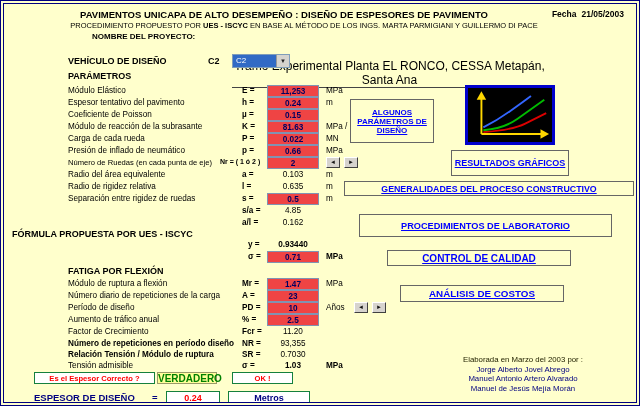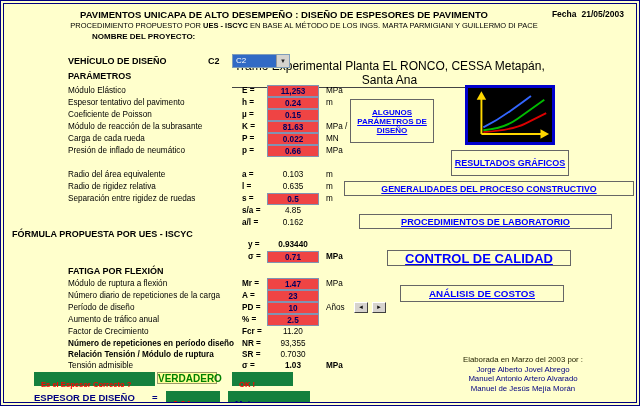--- a/index.html
+++ b/index.html
@@ -40,21 +40,21 @@
   .v-b { font-weight:bold; }
   .unit { position:absolute; left:322px; top:1px; font-size:8.2px; white-space:nowrap; }
   .lab-b { font-weight:bold; }
   .spin { position:absolute; top:0; width:14px; height:11px; background:#D6D3CE;
           border:1px solid; border-color:#fff #404040 #404040 #fff; font-size:6px;
           line-height:9px; text-align:center; color:#111; cursor:default; }
   .r-nr .lab { font-size:7.6px; }
   .r-nr .sym { left:216px; font-size:7px; }
 
   
-  .cyan-cell { background:#bef264; border:7px solid #15803d; }
+  .cyan-cell { background:#ffffff; border:1px solid #15803d; text-align:center; }
   .check-q { top:368px; left:30px; width:121px; height:12px; font-size:7.6px; font-weight:bold;
              color:#FF0000; line-height:11px; }
   .check-a { top:368px; left:153px; width:60px; height:12px; font-size:10px; font-weight:bold;
              color:#008000; background:#FFFF99; border:1px solid #9a9a6a; text-align:center; line-height:11px; }
   .check-ok { top:368px; left:228px; width:61px; height:12px; font-size:7.6px; font-weight:bold;
               color:#FF0000; line-height:11px; }
   .res-label { top:388px; left:30px; font-size:9.5px; font-weight:bold; color:#000080; }
   .res-eq { top:388px; left:148px; font-size:9.5px; font-weight:bold; color:#000080; }
   .res-val { top:387px; left:162px; width:54px; height:13px; font-size:9px; font-weight:bold;
              color:#FF0000; line-height:12px; }
@@ -64,22 +64,22 @@
   
   .btn { display:flex; align-items:center; justify-content:center; border:1px solid #666;
          color:#0000FF; font-weight:bold; text-decoration:underline; text-align:center;
          background:#FFFFCC; cursor:default; }
   .btn-algunos { top:95px; left:346px; width:84px; height:44px; font-size:8px; padding:2px; }
   .chart-btn { top:81px; left:461px; width:90px; height:60px; border:3px solid #0000CC;
                background:#000; padding:2px; }
   .chart-btn svg { width:100%; height:100%; display:block; }
   .btn-resultados { top:146px; left:447px; width:118px; height:26px; font-size:9px; padding:1px; }
   .btn-generalidades { top:177px; left:340px; width:290px; height:15px; font-size:8.8px; white-space:nowrap; }
-  .btn-procedimientos { top:210px; left:355px; width:253px; height:15px; font-size:9.2px; white-space:nowrap; }
-  .btn-control { top:246px; left:383px; width:184px; height:16px; font-size:13px; white-space:nowrap; }
+  .btn-procedimientos { top:210px; left:355px; width:253px; height:23px; font-size:9.2px; white-space:nowrap; }
+  .btn-control { top:246px; left:383px; width:184px; height:16px; font-size:10px; white-space:nowrap; }
   .btn-analisis { top:281px; left:396px; width:164px; height:17px; font-size:9.8px; white-space:nowrap; }
 
   .credits { top:351px; left:410px; width:218px; text-align:center; font-size:7.8px;
              line-height:9.6px; color:#000080; }
   .credits .first { color:#222200; }
 </style>
 </head>
 <body>
 
 <div class="sheet">
@@ -132,20 +132,27 @@
         <span class="lab">Carga de cada rueda</span>
         <span class="sym">P =</span>
         <span class="val cell">0.022</span>
         <span class="unit">MN</span>
       </div>
     <div class="prow" style="top:60px">
         <span class="lab">Presión de inflado de neumático</span>
         <span class="sym">p =</span>
         <span class="val cell">0.66</span>
         <span class="unit">MPa</span>
+      </div>
+    <div class="prow r-nr" style="top:72px">
+        <span class="lab">Número de Ruedas (en cada punta de eje)</span>
+        <span class="sym">Nr = ( 1 ó 2 )</span>
+        <span class="val cell">2</span>
+        <span class="spin" style="left:322px">◄</span>
+        <span class="spin" style="left:340px">►</span>
       </div>
     <div class="prow" style="top:84px">
         <span class="lab">Radio del área equivalente</span>
         <span class="sym">a =</span>
         <span class="val">0.103</span>
         <span class="unit">m</span>
       </div>
     <div class="prow" style="top:96px">
         <span class="lab">Radio de rigidez relativa</span>
         <span class="sym">l =</span>

